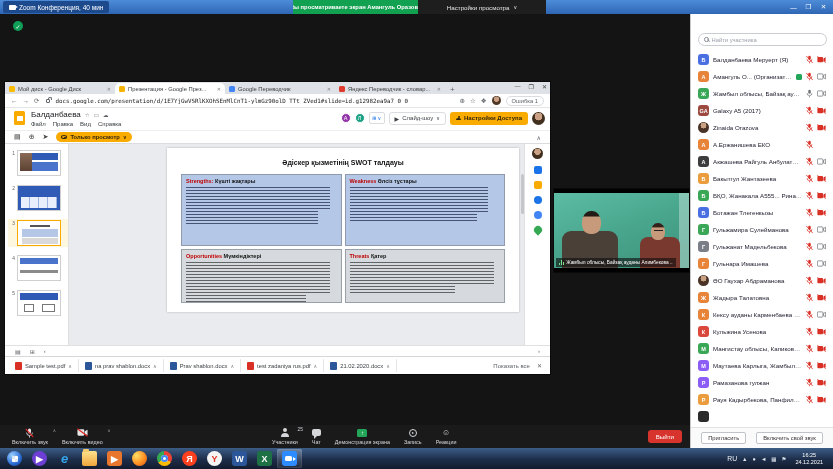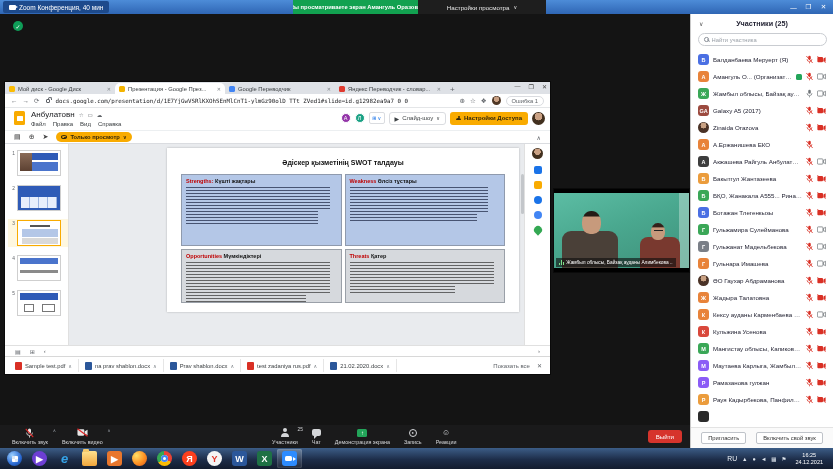--- a/index.html
+++ b/index.html
@@ -280,21 +280,21 @@
         <span class="url-ic">⊕</span>
         <span class="url-ic">☆</span>
         <span class="url-ic">❖</span>
         <span class="chrome-avatar"></span>
         <span class="err-pill">Ошибка 1</span>
       </div>
 
       <div class="gs-header">
         <span class="gs-icon"></span>
         <div class="gs-title-row">
-          <span>Анбулатовн</span>
+          <span>Балданбаева</span>
           <span class="sm">☆</span>
           <span class="sm">▭</span>
           <span class="sm">☁</span>
         </div>
         <div class="gs-menus">
 
             <span class="gs-menu">Файл</span>
 
             <span class="gs-menu">Правка</span>
 
@@ -511,24 +511,20 @@
             <b></b>
             <b></b>
             <b></b>
           </span>
         <span>Жамбыл облысы, Байзақ ауданы Алимбекова ..</span>
       </div>
     </div>
   </div>
 
   <div class="panel">
-    <div class="pn-header">
-      <span class="pn-chev">∨</span>
-      <span>Участники (25)</span>
-    </div>
     <div class="pn-search">
       <span class="mag"></span>
       <input placeholder="Найти участника" style="">
     </div>
     <div class="p-list">
 
         <div class="p-row mic-muted video-off">
           <span class="p-avatar" style="background: rgb(74, 111, 227);">
             <i>Б</i>
           </span>

